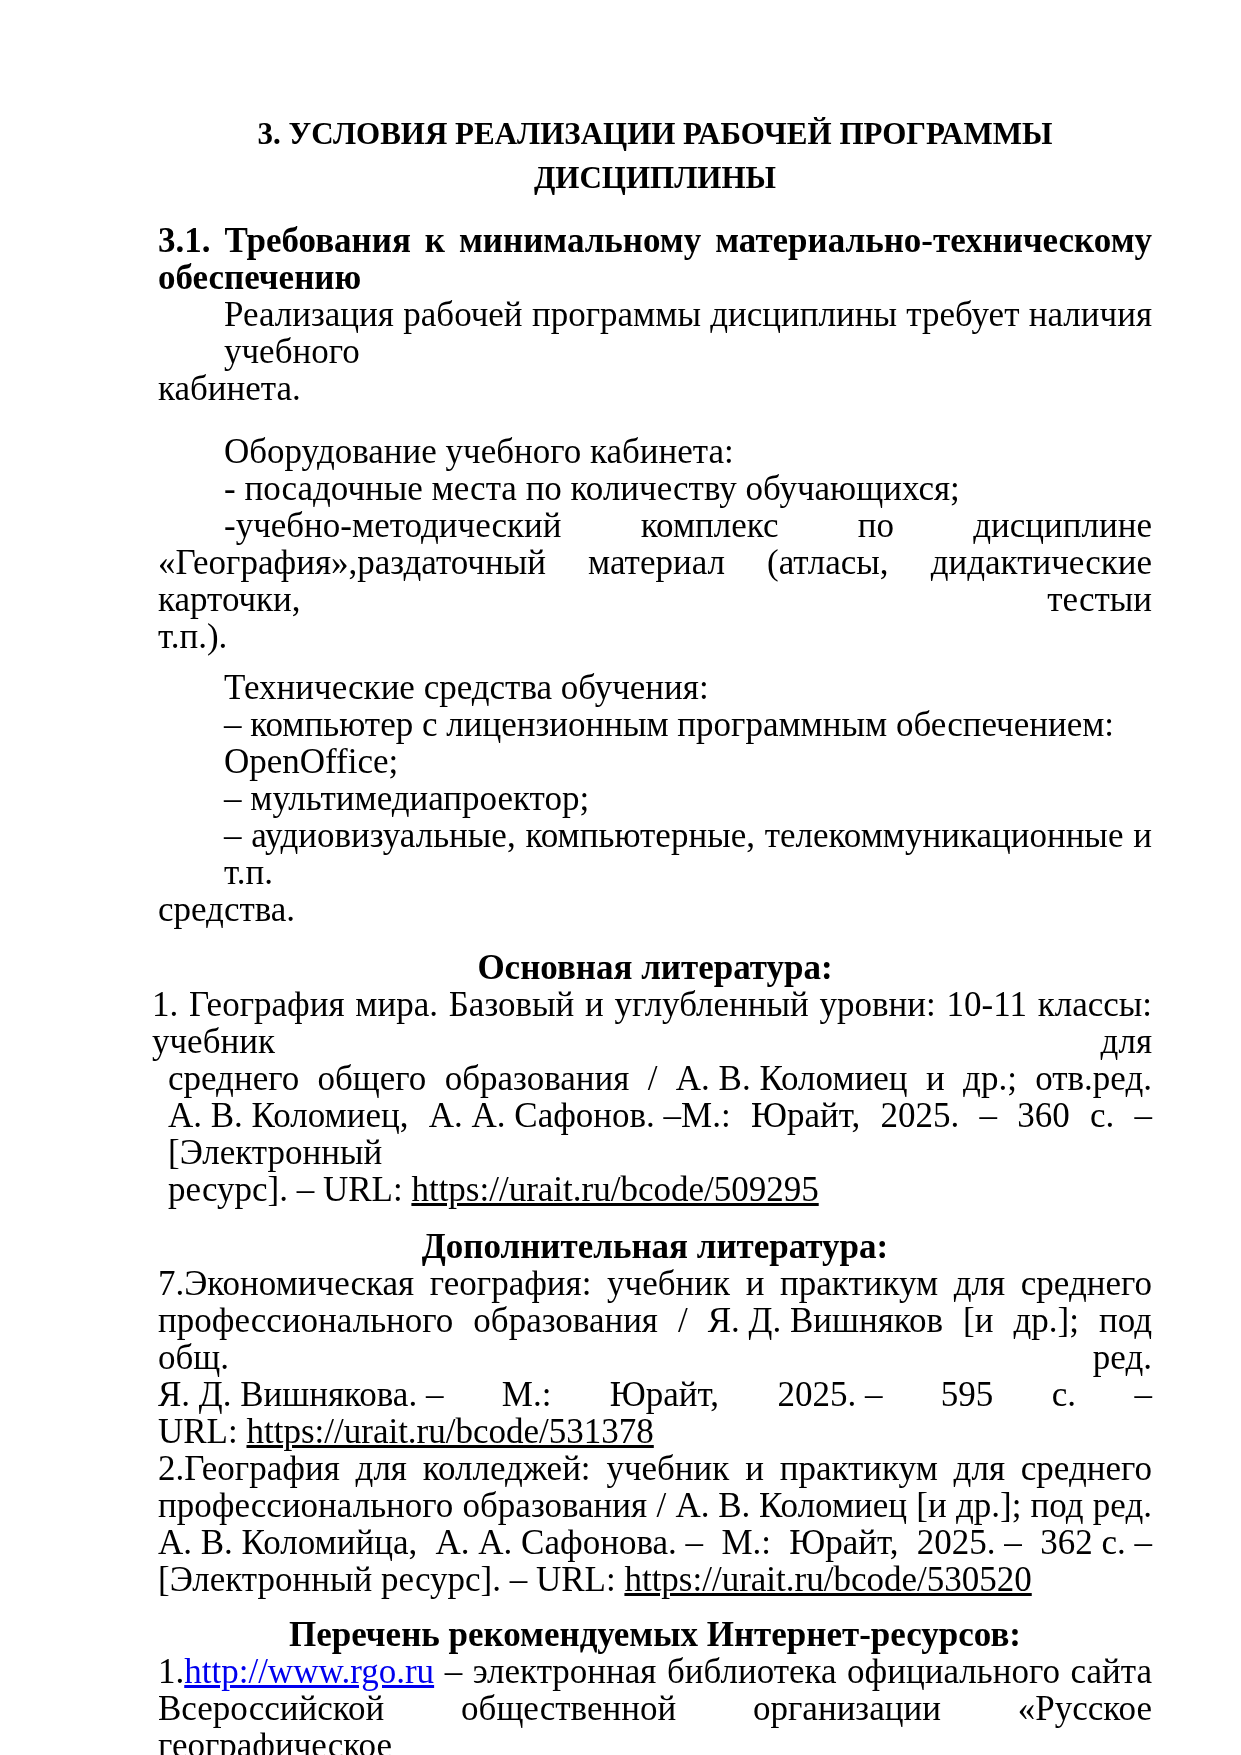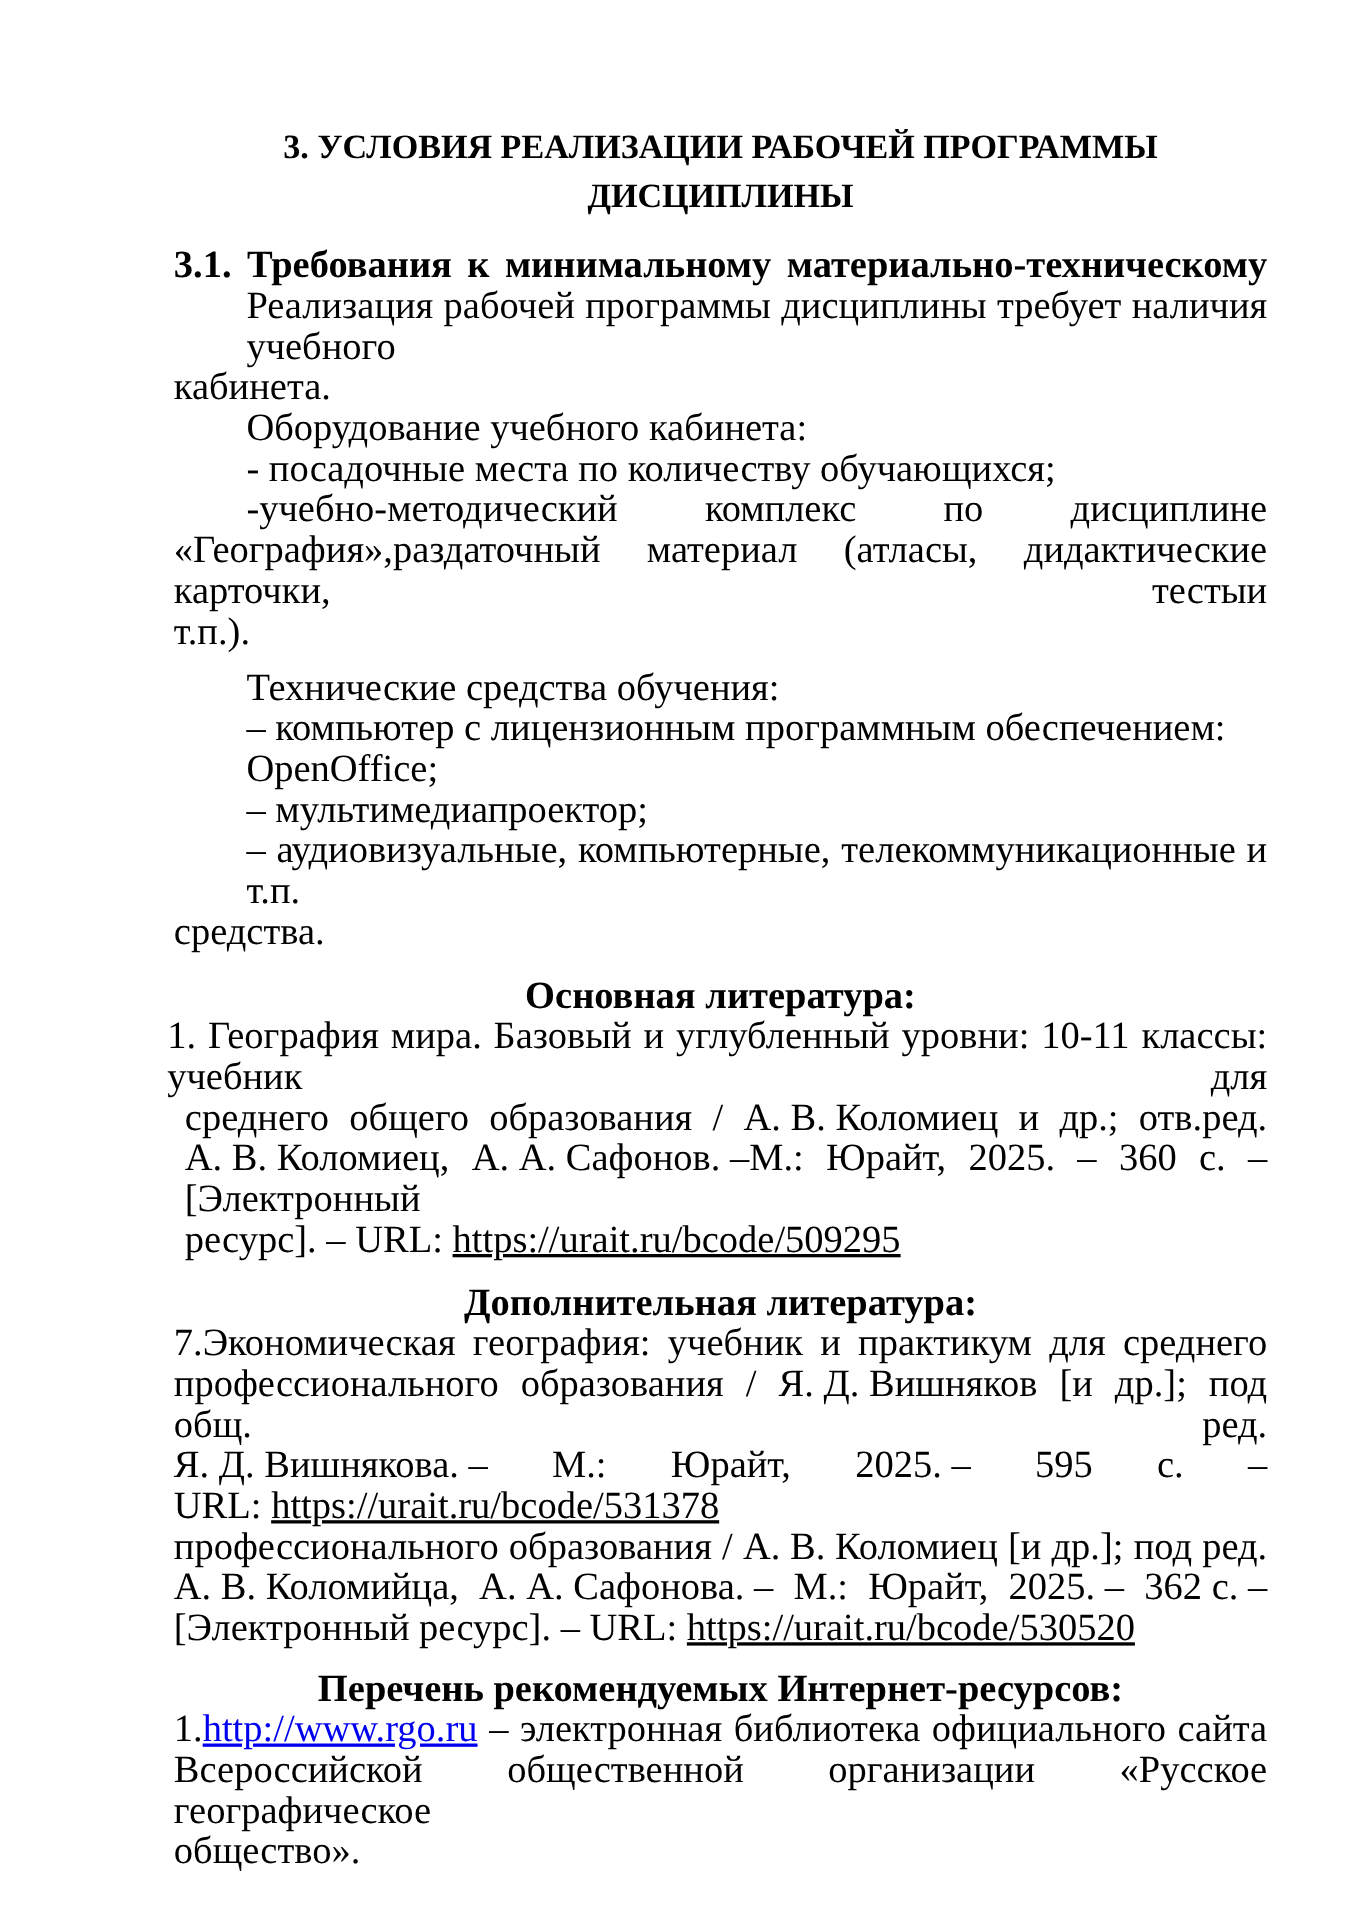--- a/index.html
+++ b/index.html
@@ -21,21 +21,21 @@
   
   .ind { padding-left: 66px; }
   
   .nb { display: inline-block; }
   .u { text-decoration: underline; }
   a { color: inherit; text-decoration: underline; cursor: pointer; }
   a.blue { color: #0000EE; }
 
   .title { font-size: 31px; line-height: 44px; }
   .h31 { margin-top: 22px; }
-  .equipment { }
+  .equipment { margin-top: 26px; }
   .tech { margin-top: 14px; }
   .h32 { margin-top: 13px; }
   .subhead-main { margin-top: 21px; }
   .subhead-add { margin-top: 20px; }
   .subhead-net { margin-top: 18px; }
   .hang1 { margin-left: -6px; }
   .cont { margin-left: 10px; }
 </style>
 </head>
 <body>
@@ -43,20 +43,21 @@
 <div class="page">
   <div class="content">
 
     <div class="title b center">
       <div>3. УСЛОВИЯ РЕАЛИЗАЦИИ РАБОЧЕЙ ПРОГРАММЫ</div>
       <div>ДИСЦИПЛИНЫ</div>
     </div>
 
     <div class="h31 b">
       <div class="line j">3.1. Требования к минимальному материально-техническому</div>
+      <div class="line">обеспечению</div>
     </div>
 
     <div>
       <div class="line j ind">Реализация рабочей программы дисциплины требует наличия учебного</div>
       <div class="line">кабинета.</div>
     </div>
 
     <div class="equipment">
       <div class="line ind">Оборудование учебного кабинета:</div>
       <div class="line ind">- посадочные места по количеству обучающихся;</div>
@@ -86,20 +87,21 @@
     <div class="line subhead-add b center">Дополнительная литература:</div>
 
     <div>
       <div class="line j">7.Экономическая география: учебник и практикум для среднего</div>
       <div class="line j"><span>профессионального образования / </span><span class="nb">Я. Д. Вишняков</span><span> [и др.]; под общ. ред.</span></div>
       <div class="line j"><span class="nb">Я. Д. Вишнякова. –</span><span> М.: Юрайт, </span><span class="nb">2025. –</span><span> 595 с. –</span></div>
       <div class="line"><span>URL: </span><a class="u">https://urait.ru/bcode/531378</a></div>
     </div>
 
     <div>
+      <div class="line j">2.География для колледжей: учебник и практикум для среднего</div>
       <div class="line j"><span>профессионального образования / </span><span class="nb">А. В. Коломиец</span><span> [и др.]; под ред.</span></div>
       <div class="line j"><span class="nb">А. В. Коломийца,</span><span> </span><span class="nb">А. А. Сафонова. –</span><span> М.: Юрайт, </span><span class="nb">2025. –</span><span> </span><span class="nb">362 с. –</span></div>
       <div class="line"><span>[Электронный ресурс]. – URL: </span><a class="u">https://urait.ru/bcode/530520</a></div>
     </div>
 
     <div class="line subhead-net b center">Перечень рекомендуемых Интернет-ресурсов:</div>
 
     <div>
       <div class="line j"><span>1.</span><a class="blue u">http://www.rgo.ru</a><span> – электронная библиотека официального сайта</span></div>
       <div class="line j">Всероссийской общественной организации «Русское географическое</div>

